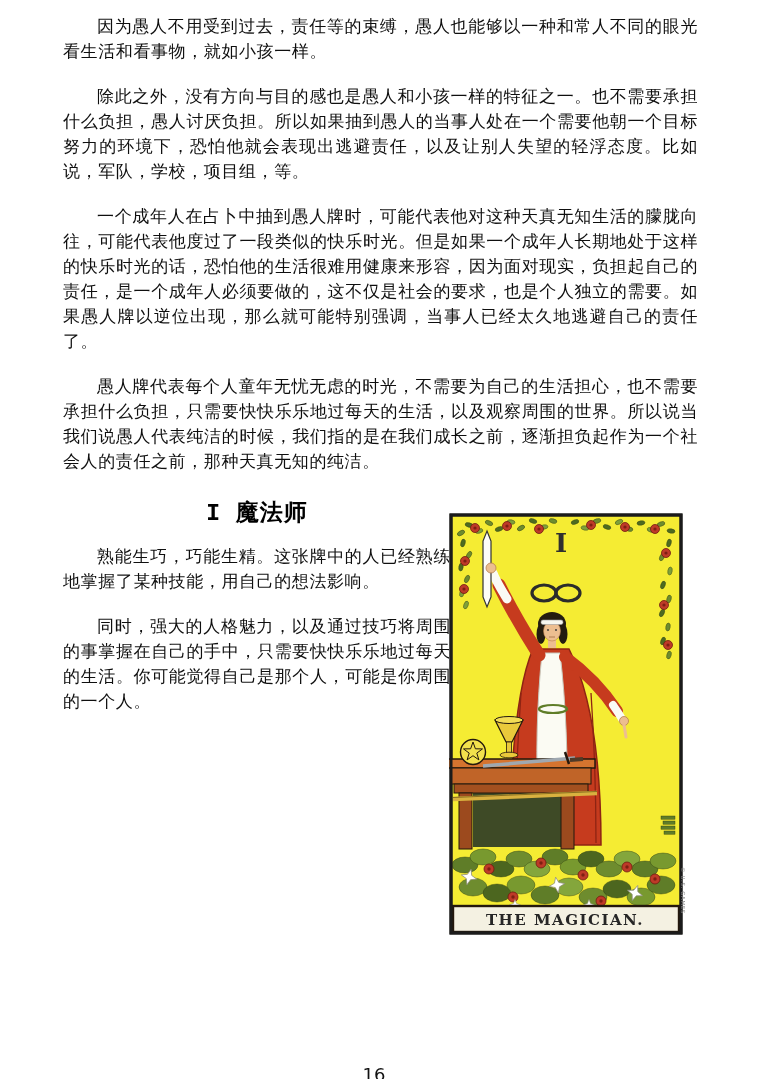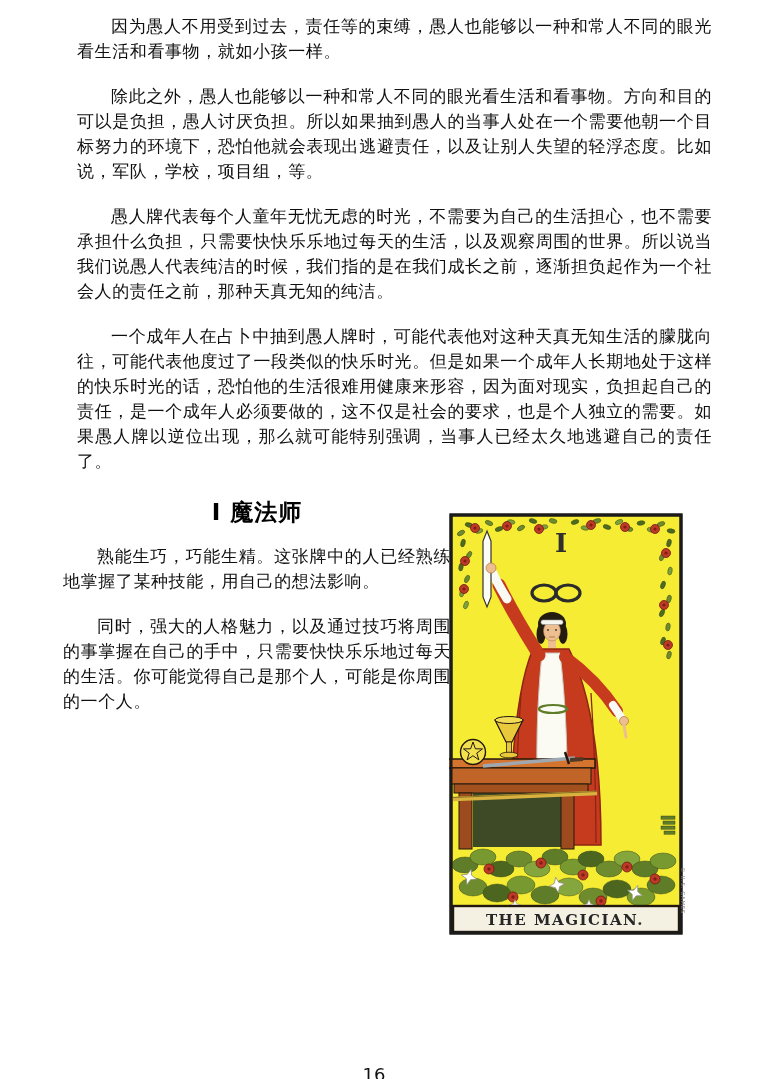--- a/index.html
+++ b/index.html
@@ -4,46 +4,46 @@
 <style>
   html,body{margin:0;padding:0;background:#ffffff;}
   .page{
     position:relative;width:760px;height:1079px;background:#ffffff;overflow:hidden;
     font-family:"DejaVu Sans","Liberation Sans",sans-serif;color:#0f0f0f;
   }
   p.body{
     margin:0 0 20px 0;font-size:17px;line-height:25px;text-align:justify;
     text-indent:2em;letter-spacing:0.6px;
   }
-  .fool-text{position:absolute;left:77px;top:14px;width:635px;}
+  .fool-text{position:absolute;left:63px;top:14px;width:635px;}
   .section-heading{
     position:absolute;left:63px;top:497px;width:388px;text-align:center;
-    font-size:23px;font-weight:bold;letter-spacing:1px;color:#000;
+    font-size:23px;font-weight:bold;letter-spacing:1px;color:#000;font-family:Liberation Mono, monospace;
   }
   .magician-text{position:absolute;left:63px;top:544px;width:388px;}
   sup.fn{color:#4677B8;font-size:11px;line-height:0;vertical-align:super;margin:0 1px;cursor:pointer;}
   .tarot-card{position:absolute;left:449px;top:513px;width:234px;height:422px;}
   .card-side-print{
     position:absolute;left:686px;top:867px;font-size:5.5px;color:#8a8a8a;
     transform:rotate(90deg);transform-origin:0 0;letter-spacing:0.6px;white-space:nowrap;
   }
   .page-number{position:absolute;left:0;top:1028px;width:748px;text-align:center;font-size:18px;color:#111;margin-top:36px;}
   svg text.numeral{font-family:"DejaVu Serif","Liberation Serif",serif;font-weight:bold;font-size:26px;fill:#2f2f2f;}
   svg text.banner-title{font-family:"DejaVu Serif","Liberation Serif",serif;font-weight:bold;font-size:15px;letter-spacing:1.5px;fill:#262626;}
 </style>
 </head>
 <body>
 
 <div class="page">
 
   <div class="fool-text">
     <p class="body">因为愚人不用受到过去，责任等的束缚，愚人也能够以一种和常人不同的眼光看生活和看事物，就如小孩一样。</p>
-    <p class="body">除此之外，愚人也能够以一种和常人不同的眼光看生活和看事物。方向和目的可以是负担，愚人讨厌负担。所以如果抽到愚人的当事人处在一个需要他朝一个目标努力的环境下，恐怕他就会表现出逃避责任，以及让别人失望的轻浮态度。比如说，军队，学校，项目组，等。</p>
+    <p class="body">除此之外，没有方向与目的感也是愚人和小孩一样的特征之一。也不需要承担什么负担，愚人讨厌负担。所以如果抽到愚人的当事人处在一个需要他朝一个目标努力的环境下，恐怕他就会表现出逃避责任，以及让别人失望的轻浮态度。比如说，军队，学校，项目组，等。</p>
+    <p class="body">一个成年人在占卜中抽到愚人牌时，可能代表他对这种天真无知生活的朦胧向往，可能代表他度过了一段类似的快乐时光。但是如果一个成年人长期地处于这样的快乐时光的话，恐怕他的生活很难用健康来形容，因为面对现实，负担起自己的责任，是一个成年人必须要做的，这不仅是社会的要求，也是个人独立的需要。如果愚人牌以逆位出现，那么就可能特别强调，当事人已经太久地逃避自己的责任了。</p>
     <p class="body">愚人牌代表每个人童年无忧无虑的时光，不需要为自己的生活担心，也不需要承担什么负担，只需要快快乐乐地过每天的生活，以及观察周围的世界。所以说当我们说愚人代表纯洁的时候，我们指的是在我们成长之前，逐渐担负起作为一个社会人的责任之前，那种天真无知的纯洁。</p>
-    <p class="body">一个成年人在占卜中抽到愚人牌时，可能代表他对这种天真无知生活的朦胧向往，可能代表他度过了一段类似的快乐时光。但是如果一个成年人长期地处于这样的快乐时光的话，恐怕他的生活很难用健康来形容，因为面对现实，负担起自己的责任，是一个成年人必须要做的，这不仅是社会的要求，也是个人独立的需要。如果愚人牌以逆位出现，那么就可能特别强调，当事人已经太久地逃避自己的责任了。</p>
   </div>
 
   <div class="section-heading">I 魔法师</div>
 
   <div class="magician-text">
     <p class="body">熟能生巧，巧能生精。这张牌中的人已经熟练地掌握了某种技能，用自己的想法影响。</p>
     <p class="body">同时，强大的人格魅力，以及通过技巧将周围的事掌握在自己的手中，只需要快快乐乐地过每天的生活。你可能觉得自己是那个人，可能是你周围的一个人。</p>
   </div>
 
   <div class="tarot-card">

